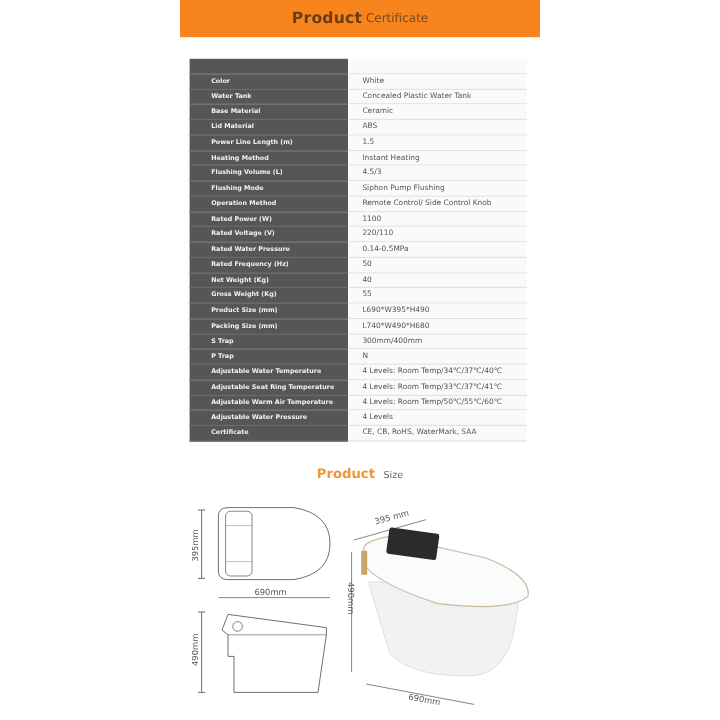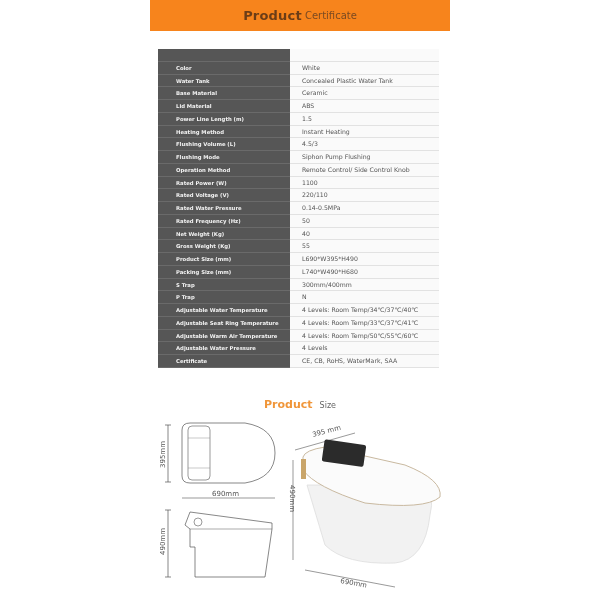--- a/index.html
+++ b/index.html
@@ -5,21 +5,21 @@
   html, body { margin:0; padding:0; background:#ffffff; }
   body { width:600px; height:600px; position:relative; overflow:hidden; font-family:"DejaVu Sans", sans-serif; }
   .banner { position:absolute; left:150px; top:0; width:300px; height:31px; background:#f7841c; display:flex; align-items:center; justify-content:center; }
   .banner .bold { font-weight:bold; color:#6b3d17; font-size:13px; letter-spacing:0.2px; }
   .banner .light { color:#7a4a22; font-size:10px; margin-left:3px; }
   .table { position:absolute; left:158px; top:49px; width:281px; }
   .row { display:flex; height:12.75px; }
   .row .label { width:132px; background:#565656; color:#f2f2f2; font-size:5.3px; font-weight:bold; padding-left:18px; box-sizing:border-box; line-height:12.75px; border-bottom:0.5px solid #6a6a6a; white-space:nowrap; overflow:hidden; }
   .row .value { flex:1; background:#fafafa; color:#555; font-size:6.2px; padding-left:12px; box-sizing:border-box; line-height:12.75px; border-bottom:0.5px solid #e2e2e2; white-space:nowrap; overflow:hidden; }
   .row.head .label, .row.head .value { height:12.75px; }
-  .size-title { position:absolute; left:0; width:600px; top:393px; text-align:center; }
+  .size-title { position:absolute; left:0; width:600px; top:383px; text-align:center; }
   .size-title .bold { color:#f0963a; font-weight:bold; font-size:11px; }
   .size-title .light { color:#666; font-size:8px; margin-left:2px; }
   .draw { position:absolute; }
   .dim-text { font-size:7px; fill:#555; font-family:"DejaVu Sans", sans-serif; }
 </style>
 </head>
 <body>
 
 <div class="banner">
   <span class="bold">Product</span>

